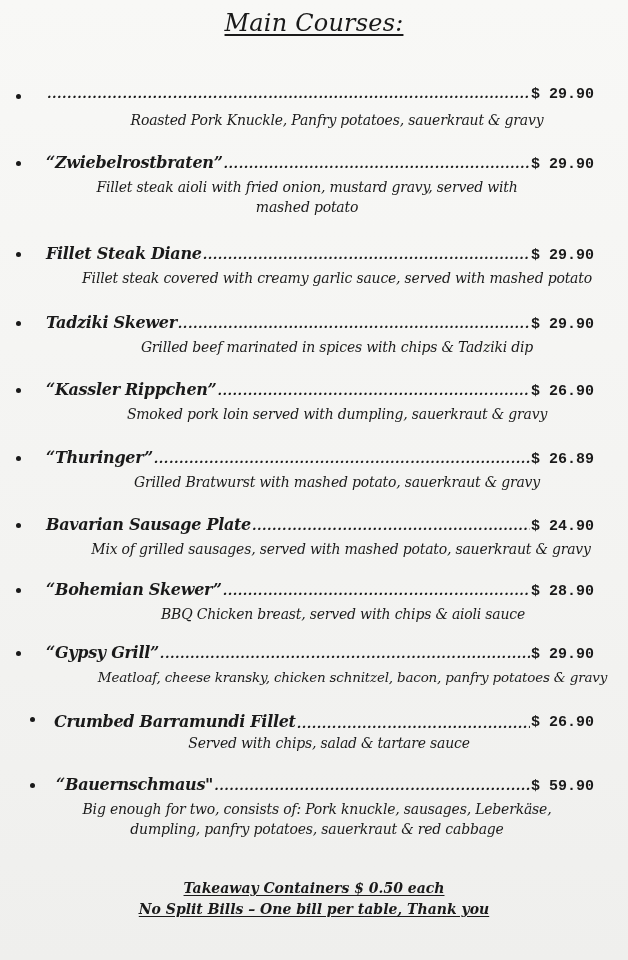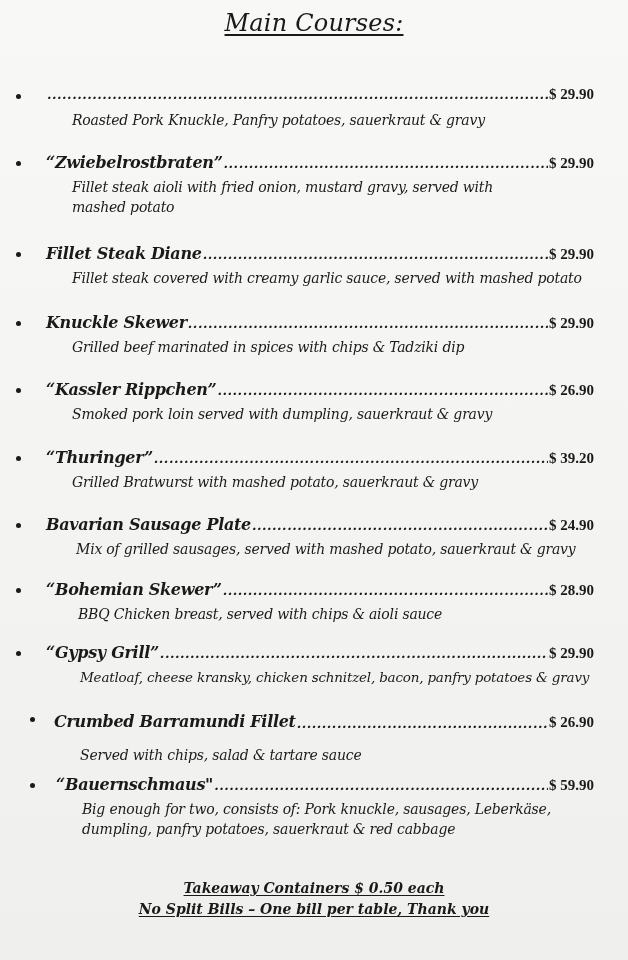--- a/index.html
+++ b/index.html
@@ -73,30 +73,31 @@
       letter-spacing: 0.5px;
       margin: 0 1px;
     }
     .dots::before {
       content: "........................................................................................................................................................................................";
     }
     .price {
       font-weight: bold;
       font-size: 15px;
       font-style: normal;
-      font-family: Liberation Serif, serif;
+      font-family: Liberation Mono, monospace;
     }
     .desc {
       position: absolute;
       left: 72px;
       top: 24px;
       width: 530px;
       font-size: 14px;
       line-height: 20px;
       letter-spacing: -0.2px;
+      text-align: center;
     }
     .footer {
       position: absolute;
       left: 0;
       width: 628px;
       text-align: center;
       font-size: 14px;
       font-weight: bold;
       text-decoration: underline;
       text-underline-offset: 2px;
@@ -134,21 +135,21 @@
       <span class="name">Fillet Steak Diane</span>
       <span class="dots"></span>
       <span class="price">$ 29.90</span>
     </div>
     <div class="desc">Fillet steak covered with creamy garlic sauce, served with mashed potato</div>
   </div>
 
   <div class="item" style="top:313px;">
     <span class="bullet"></span>
     <div class="row">
-      <span class="name">Knuckle Skewer</span>
+      <span class="name">Tadziki Skewer</span>
       <span class="dots"></span>
       <span class="price">$ 29.90</span>
     </div>
     <div class="desc">Grilled beef marinated in spices with chips &amp; Tadziki dip</div>
   </div>
 
   <div class="item" style="top:380px;">
     <span class="bullet"></span>
     <div class="row">
       <span class="name">“Kassler Rippchen”</span>
@@ -156,21 +157,21 @@
       <span class="price">$ 26.90</span>
     </div>
     <div class="desc">Smoked pork loin served with dumpling, sauerkraut &amp; gravy</div>
   </div>
 
   <div class="item" style="top:448px;">
     <span class="bullet"></span>
     <div class="row">
       <span class="name">“Thuringer”</span>
       <span class="dots"></span>
-      <span class="price">$ 39.20</span>
+      <span class="price">$ 26.89</span>
     </div>
     <div class="desc">Grilled Bratwurst with mashed potato, sauerkraut &amp; gravy</div>
   </div>
 
   <div class="item" style="top:515px;">
     <span class="bullet"></span>
     <div class="row">
       <span class="name">Bavarian Sausage Plate</span>
       <span class="dots"></span>
       <span class="price">$ 24.90</span>
@@ -198,21 +199,21 @@
     <div class="desc" style="left:80px; width:545px; font-size:13.5px;">Meatloaf, cheese kransky, chicken schnitzel, bacon, panfry potatoes &amp; gravy</div>
   </div>
 
   <div class="item" style="top:709px;">
     <span class="bullet" style="left:30px;"></span>
     <div class="row" style="left:54px; width:540px;align-items:flex-end;">
       <span class="name">Crumbed Barramundi Fillet</span>
       <span class="dots"></span>
       <span class="price">$ 26.90</span>
     </div>
-    <div class="desc" style="left:80px;margin-top:12px;">Served with chips, salad &amp; tartare sauce</div>
+    <div class="desc" style="left:64px;">Served with chips, salad &amp; tartare sauce</div>
   </div>
 
   <div class="item" style="top:775px;">
     <span class="bullet" style="left:30px;"></span>
     <div class="row" style="left:56px; width:538px;">
       <span class="name">“Bauernschmaus"</span>
       <span class="dots"></span>
       <span class="price">$ 59.90</span>
     </div>
     <div class="desc" style="left:82px; width:470px;">Big enough for two, consists of: Pork knuckle, sausages, Leberkäse, dumpling, panfry potatoes, sauerkraut &amp; red cabbage</div>

